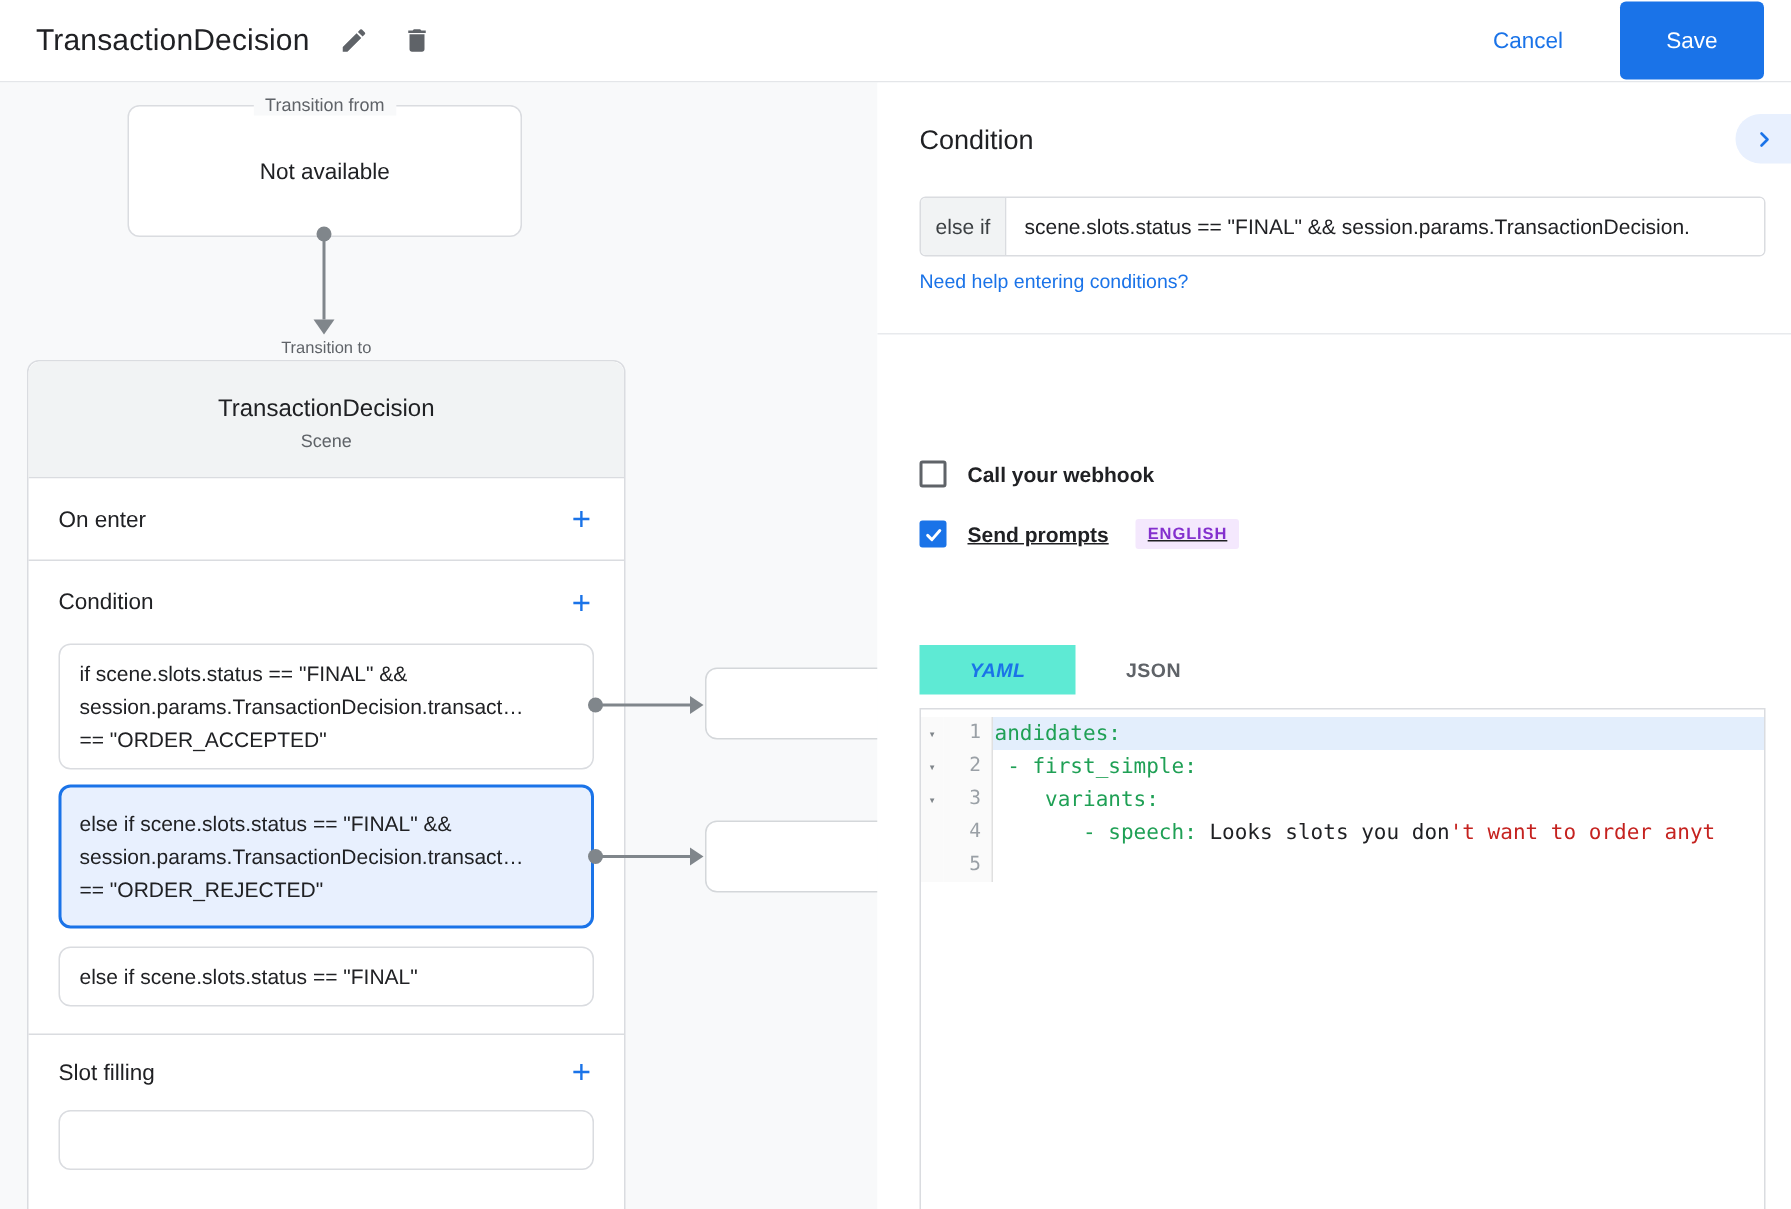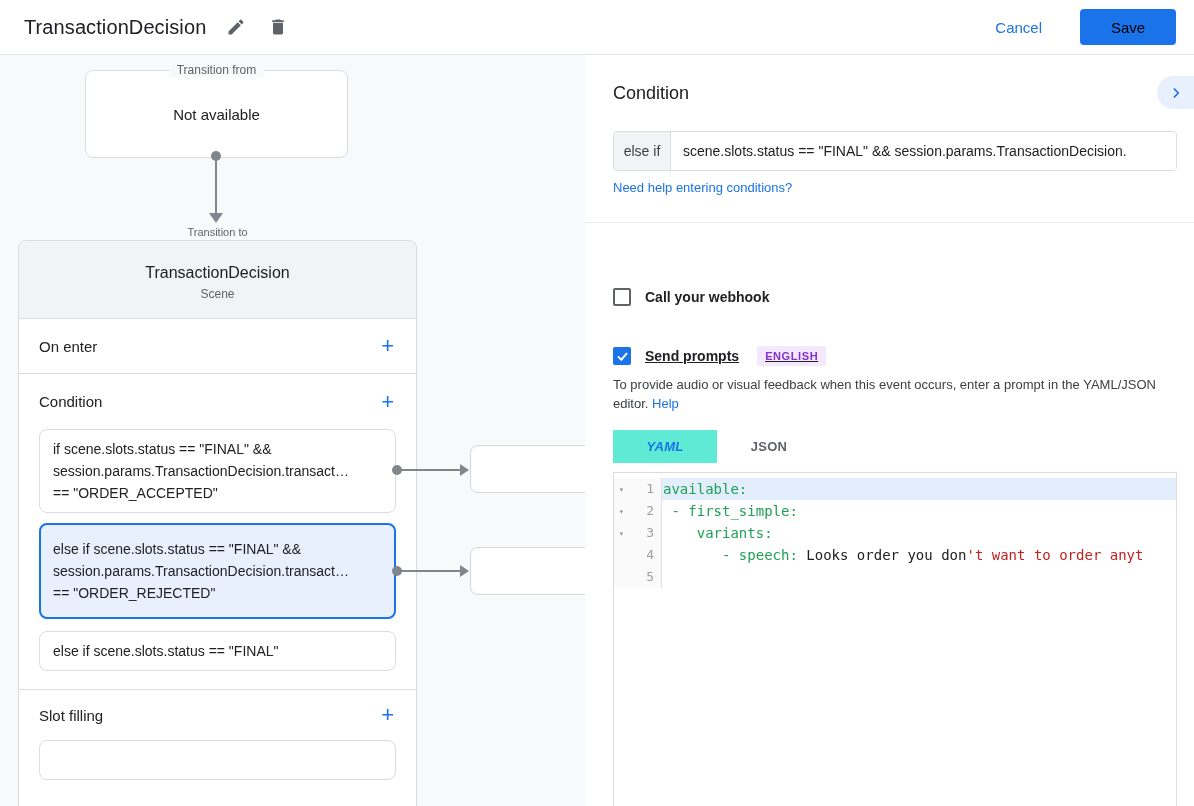--- a/index.html
+++ b/index.html
@@ -12,22 +12,22 @@
             background: #fff; border-bottom: 1px solid #e4e6e9;
             display: flex; align-items: center; justify-content: space-between; padding: 0 18px 0 24px; }
   .title-group { display: flex; align-items: center; gap: 18px; }
   .page-title { font-size: 20px; font-weight: 400; color: #202124; letter-spacing: .1px; }
   .icon-btn { background: none; border: none; cursor: pointer; width: 24px; height: 24px;
               display: flex; align-items: center; justify-content: center; }
   .icon-btn svg { width: 20px; height: 20px; fill: #5f6368; }
   .topbar-actions { display: flex; align-items: center; gap: 38px; }
   .text-btn { background: none; border: none; color: #1a73e8; font-size: 15px; font-weight: 500;
               font-family: inherit; cursor: pointer; }
-  .primary-btn { background: #1a73e8; border: none; color: #000000; font-size: 15px; font-weight: 500;
-                 font-family: inherit; border-radius: 4px; width: 96px; height: 36px; cursor: pointer; }
+  .primary-btn { background: #1a73e8; border: none; color: #ffffff; font-size: 15px; font-weight: 500;
+                 font-family: inherit; border-radius: 4px; width: 96px; height: 52px; cursor: pointer; }
 
   
   .left-pane { position: absolute; top: 55px; left: 0; width: 585px; height: 751px;
                background: #f8f9fa; overflow: hidden; }
 
   .tf-box { position: absolute; left: 85px; top: 15px; width: 263px; height: 88px;
             background: #fff; border: 1px solid #dadce0; border-radius: 8px;
             display: flex; align-items: center; justify-content: center; }
   .legend { position: absolute; top: -8px; left: 50%; transform: translateX(-50%);
             background: #f8f9fa; padding: 0 8px; font-size: 12px; color: #5f6368; white-space: nowrap; }
@@ -240,64 +240,63 @@
     <div class="cond-row">
       <div class="cond-prefix">else if</div>
       <input class="cond-input" type="text" value="scene.slots.status == &quot;FINAL&quot; &amp;&amp; session.params.TransactionDecision." style="">
     </div>
 
     <a class="help-link" href="#">Need help entering conditions?</a>
 
     <div class="rp-divider"></div>
 
 
-    <div class="check-row" style="top:233px;">
+    <div class="check-row" style="top:252px;">
       <span class="checkbox unchecked"></span>
       <span class="check-label">Call your webhook</span>
     </div>
 
     <div class="check-row" style="top:291px;text-decoration:underline;">
       <span class="checkbox checked">
         <span style="display:flex;">
           <svg width="13" height="13" viewBox="0 0 16 16" fill="none" stroke="#fff" stroke-width="2.4" stroke-linecap="round" stroke-linejoin="round">
               <polyline points="3,8.5 6.5,12 13,4.5"></polyline>
             </svg>
         </span>
       </span>
       <span class="check-label">Send prompts</span>
       <span class="lang-badge">ENGLISH</span>
     </div>
 
-    <p class="hint"><span>To provide audio or visual feedback when this event occurs, enter a prompt in the YAML/JSON editor.</span> <a href="#">Help</a></p>
 
     <div class="tabs">
       <div class="tab active">YAML</div>
       <div class="tab inactive">JSON</div>
     </div>
 
     <div class="editor">
       <div class="ed-row hl">
         <span class="ed-fold">▾</span>
         <span class="ed-num">1</span>
-        <div class="ed-code"><span class="tok-key">available:</span></div>
+        <div class="ed-code"><span class="tok-key">andidates:</span></div>
       </div>
       <div class="ed-row">
         <span class="ed-fold">▾</span>
         <span class="ed-num">2</span>
         <div class="ed-code"><span class="tok-key"> - first_simple:</span></div>
       </div>
       <div class="ed-row">
         <span class="ed-fold">▾</span>
         <span class="ed-num">3</span>
         <div class="ed-code"><span class="tok-key">    variants:</span></div>
       </div>
       <div class="ed-row">
         <span class="ed-fold"></span>
         <span class="ed-num">4</span>
-        <div class="ed-code"><span class="tok-key">       - speech: </span><span class="tok-plain">Looks order you don</span><span class="tok-string">'t want to order anyt</span></div>
+        <div class="ed-code"><span class="tok-key">       - speech: </span><span class="tok-plain">Looks slots you don</span><span class="tok-string">'t want to order anyt</span></div>
       </div>
       <div class="ed-row">
         <span class="ed-fold"></span>
         <span class="ed-num">5</span>
         <div class="ed-code"></div>
       </div>
     </div>
   </div>
 </div>
 

